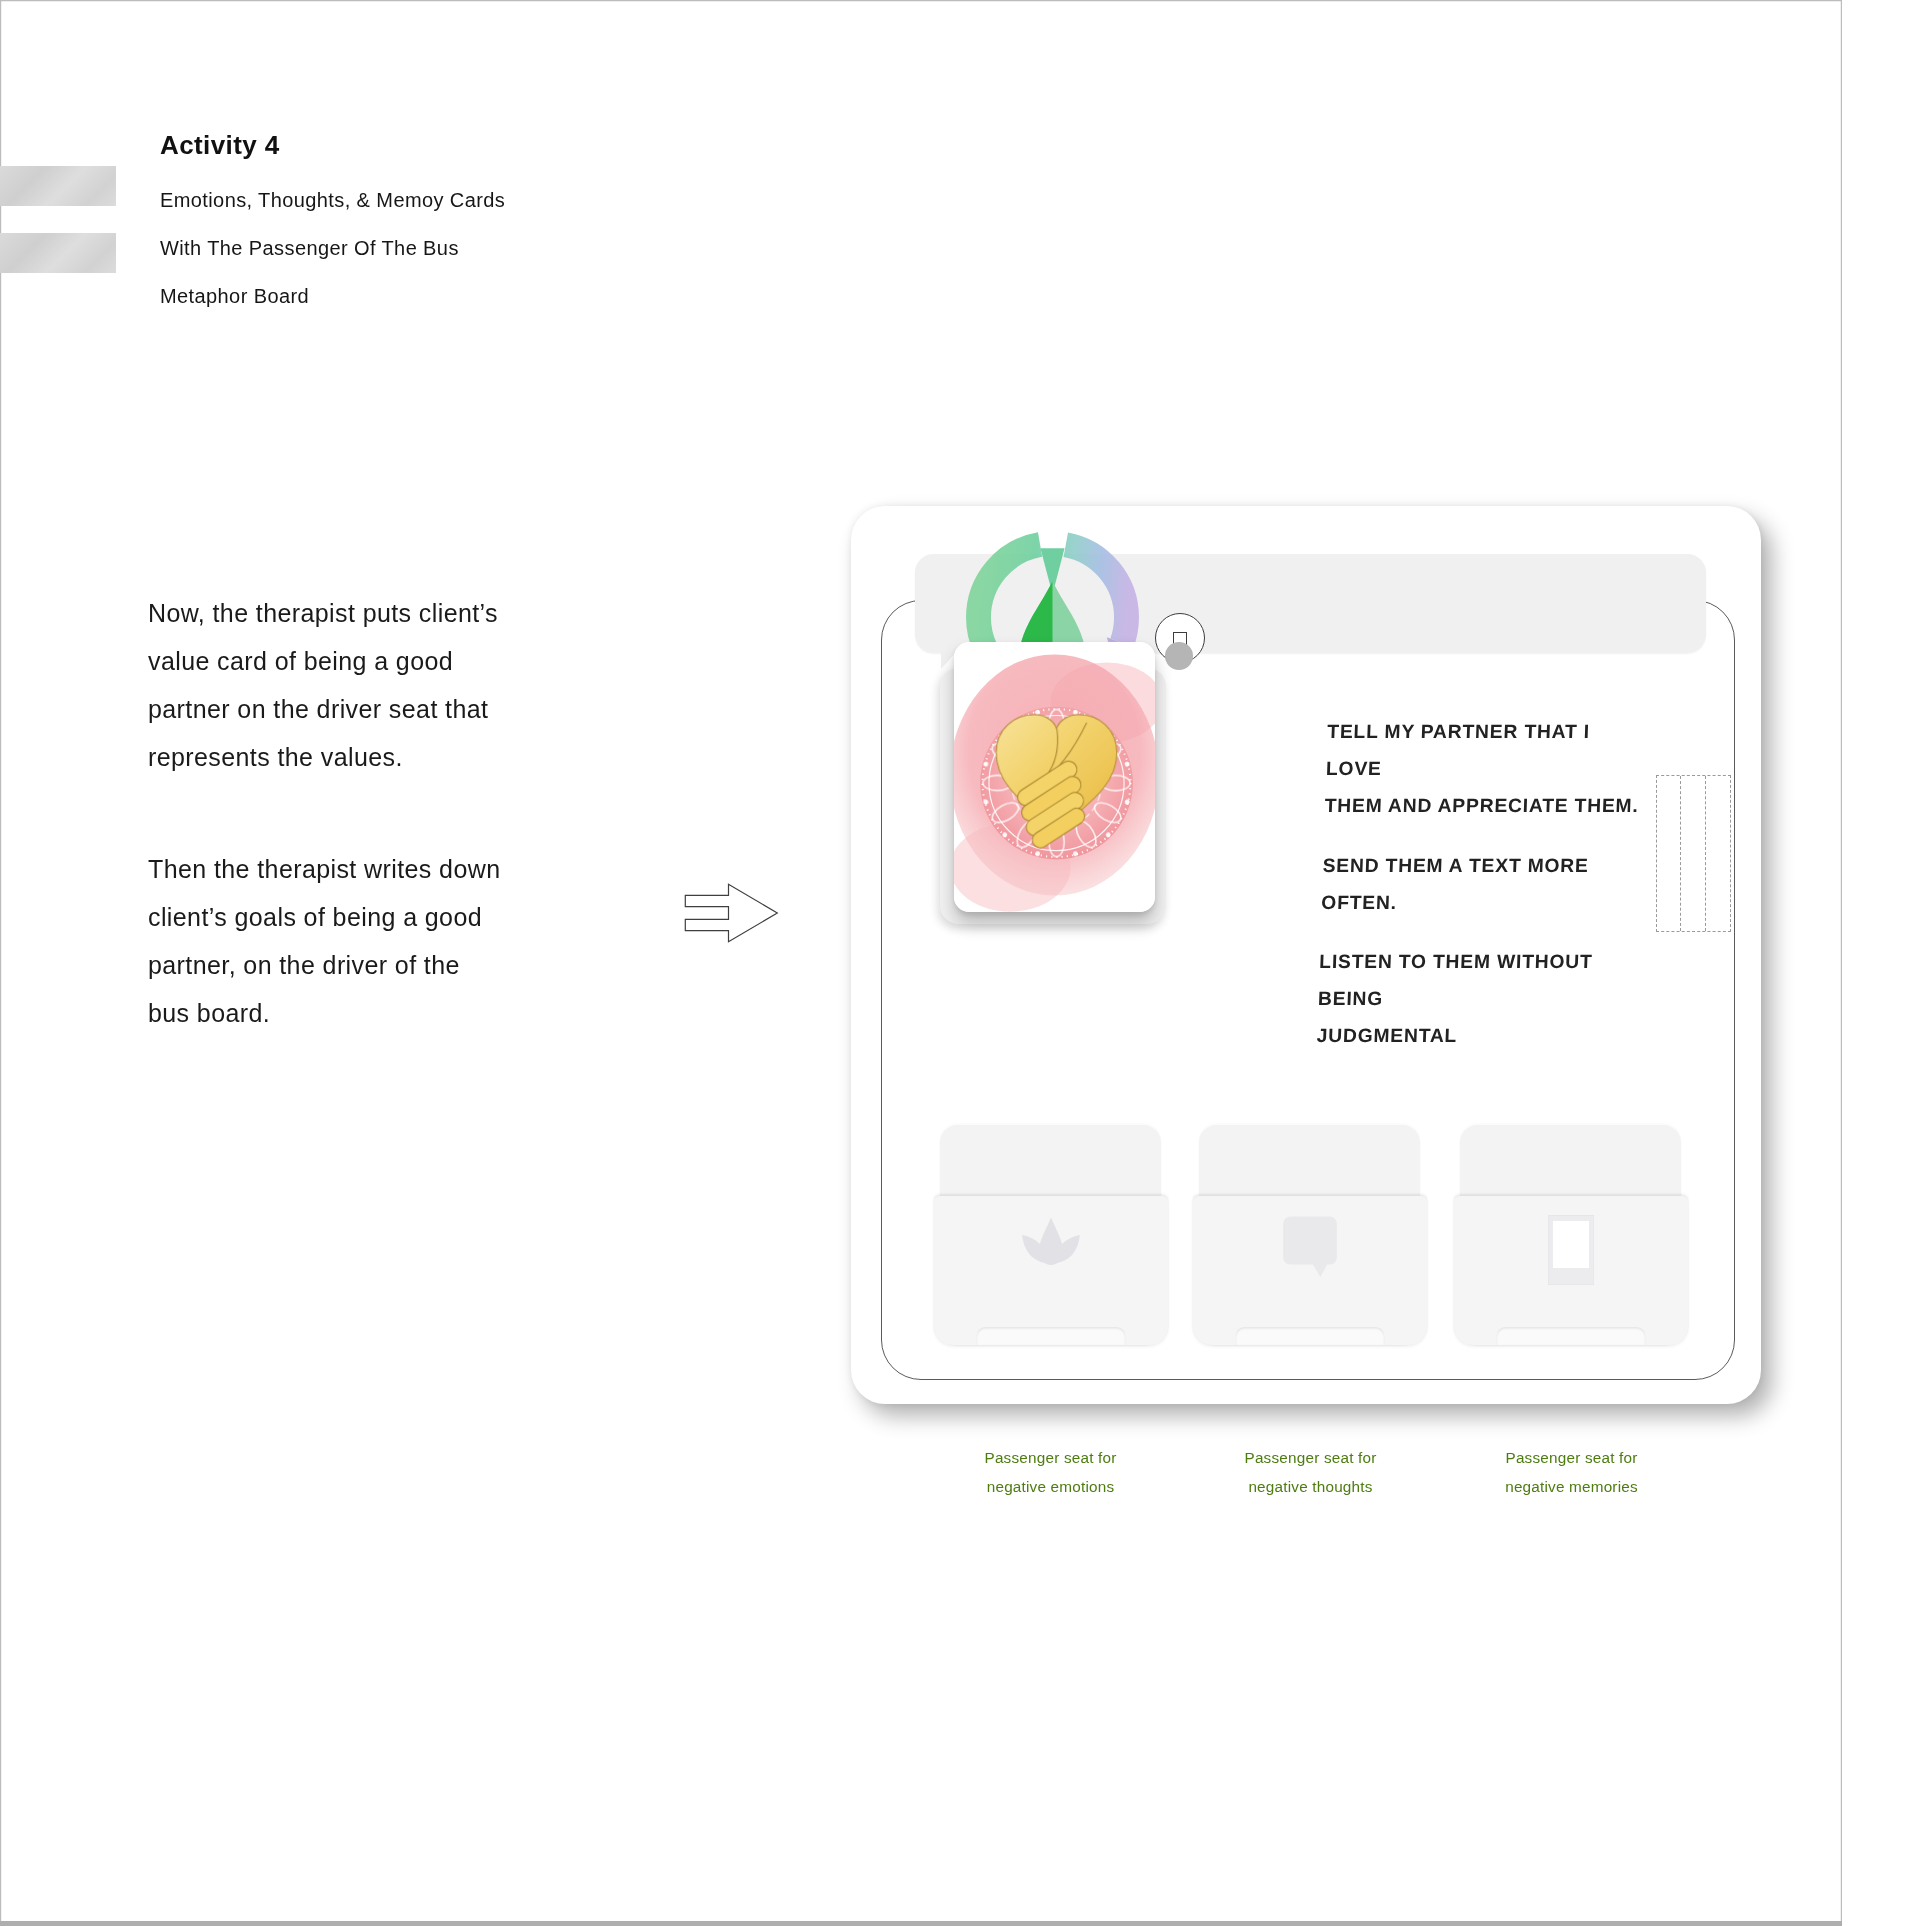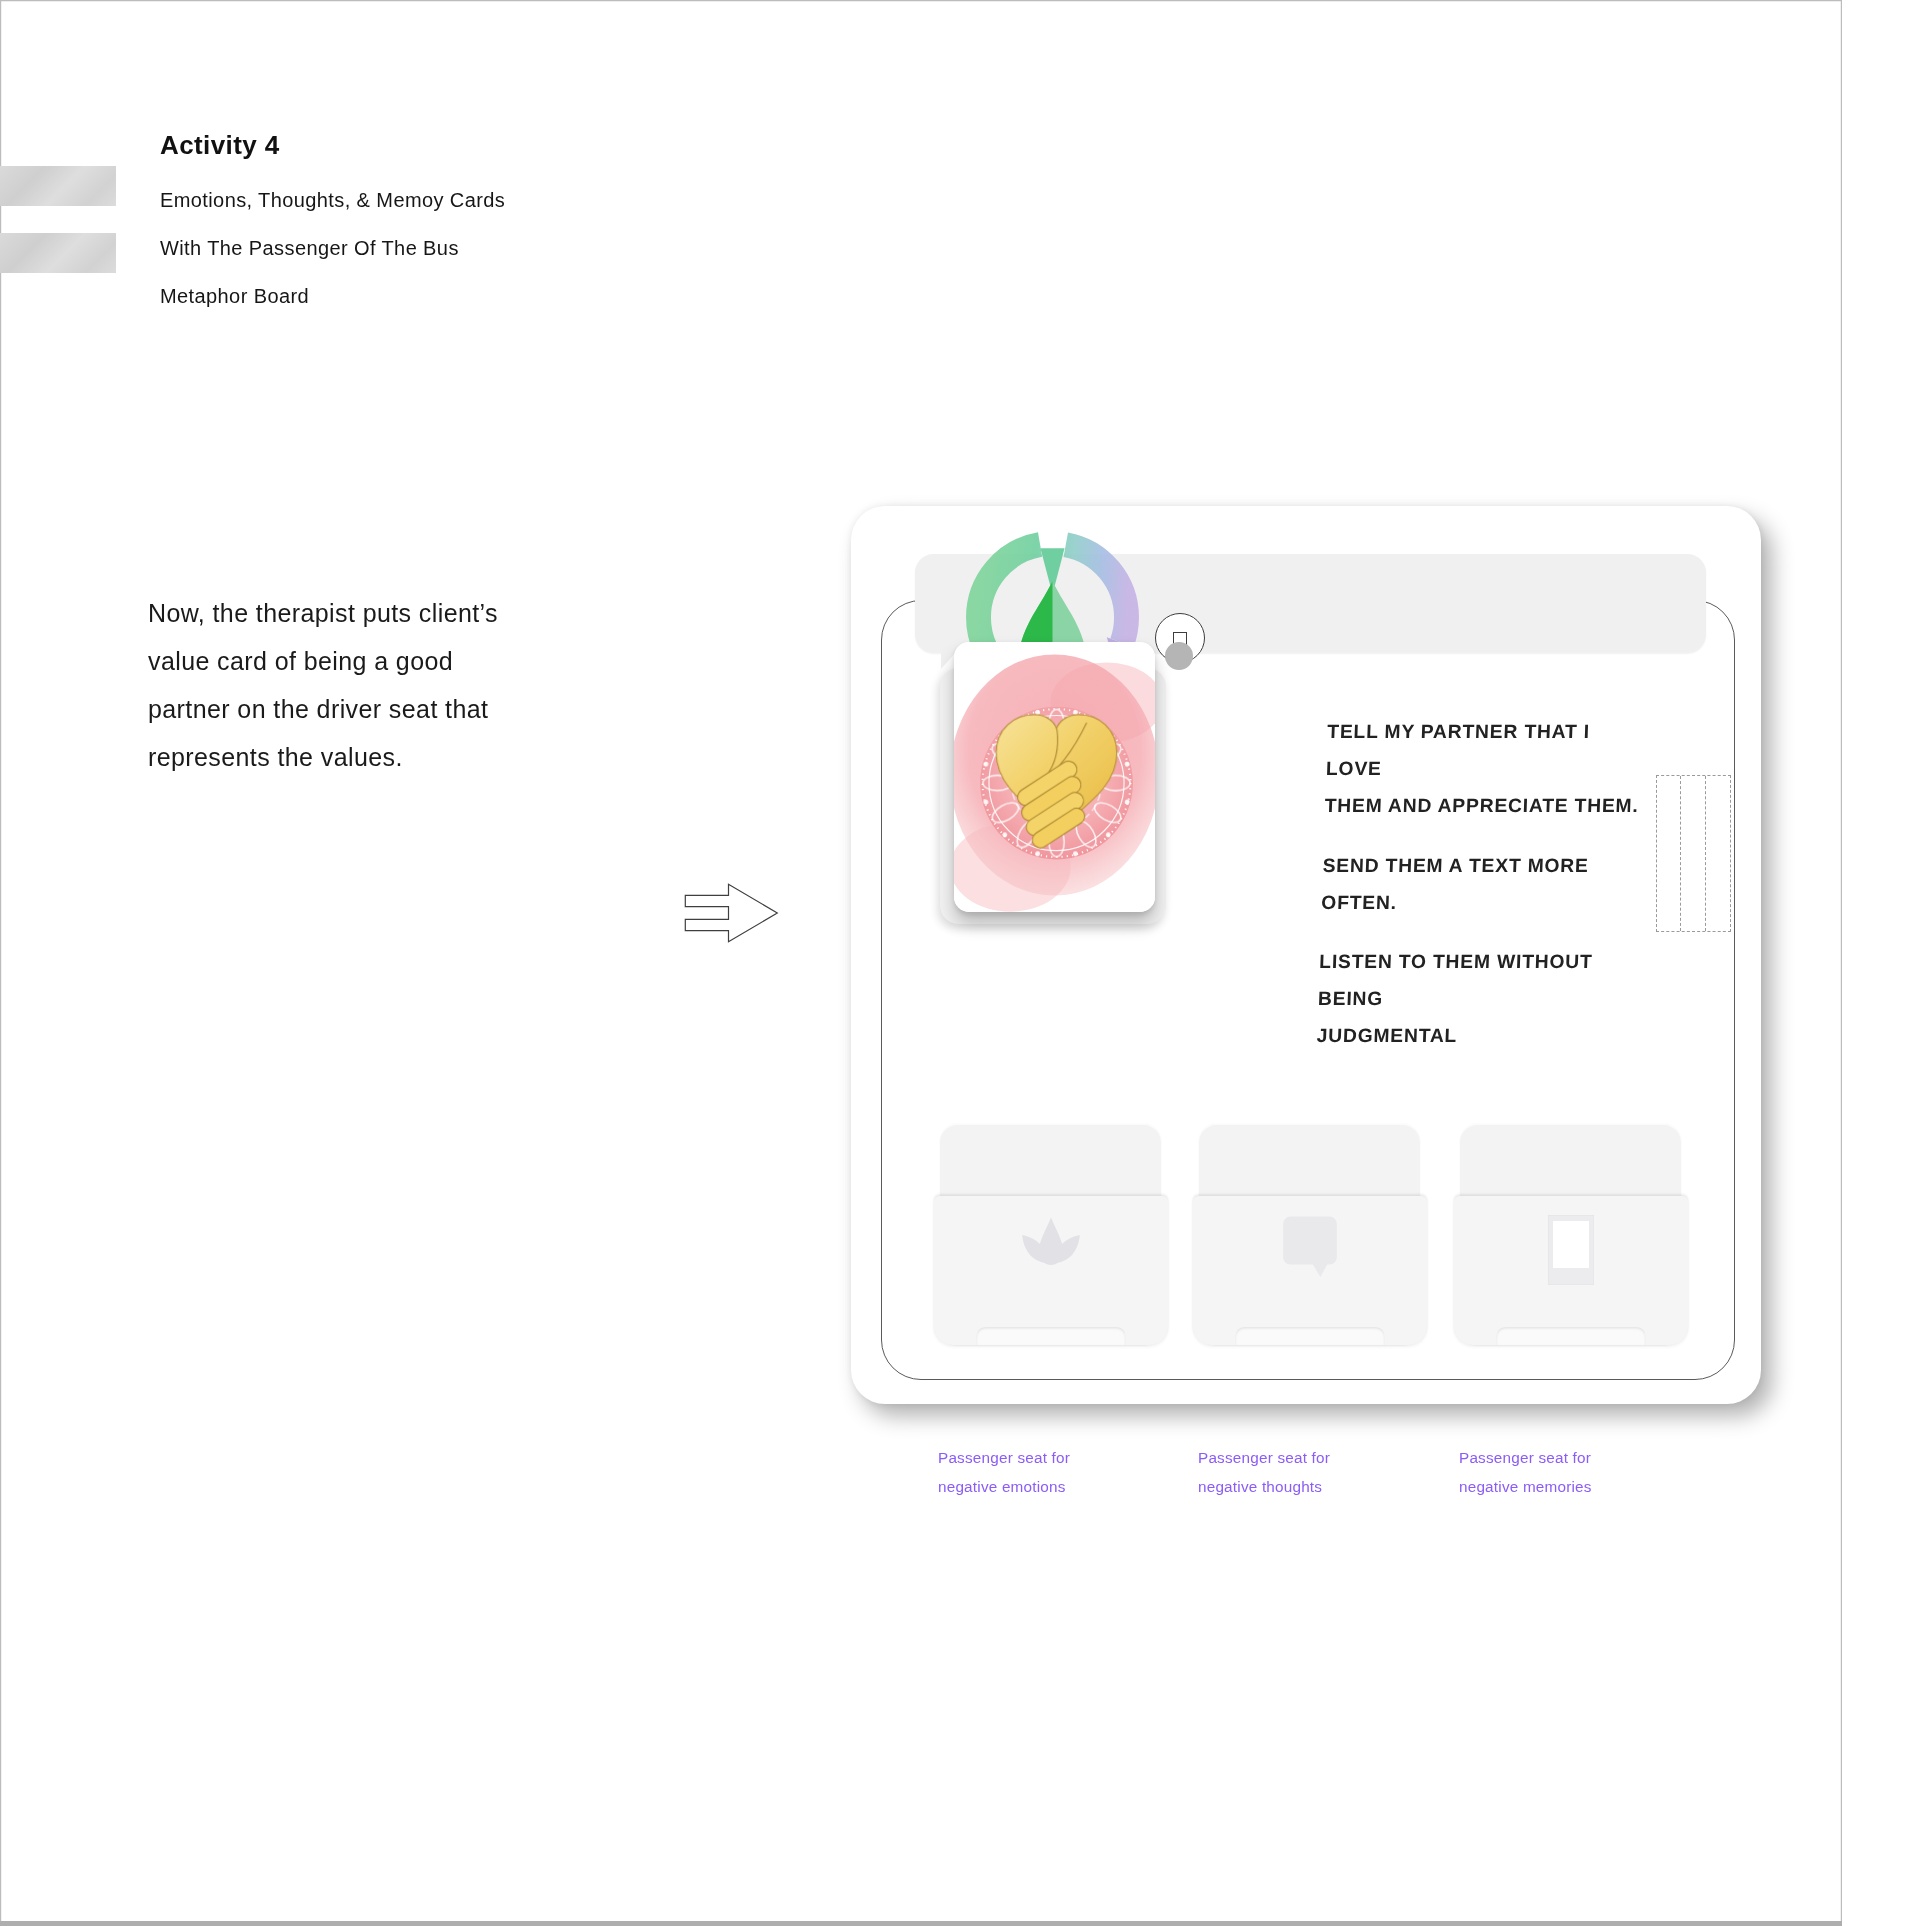--- a/index.html
+++ b/index.html
@@ -66,21 +66,21 @@
     border-radius:5.6px 5.6px 18.5px 18.5px;box-shadow:0 -1.2px 2.4px rgba(0,0,0,0.08),0 1.6px 3.2px rgba(0,0,0,0.05);}
   .seat-notch{position:absolute;left:50%;bottom:0;transform:translateX(-50%);width:149px;height:17.7px;background:#fafafb;
     border-radius:8.9px 8.9px 0 0;box-shadow:inset 0 1.6px 2.4px rgba(0,0,0,0.09);}
   .seat-icon{position:absolute;left:50%;top:91px;transform:translateX(-50%);}
   #seat-1{left:89px;} #seat-2{left:348px;} #seat-3{left:609px;}
 
   .polaroid{width:46px;height:70px;background:#ececef;box-shadow:inset 0 0 0 0.4px #e2e2e6;}
   .polaroid .photo{position:relative;top:5.6px;left:5.2px;width:36px;height:47px;background:#ffffff;}
 
   
-  .caption{position:absolute;top:1443px;width:225px;text-align:left;font-size:15.3px;line-height:29px;color:#8b5cf6;letter-spacing:0.2px;}
+  .caption{position:absolute;top:1443px;width:225px;text-align:center;font-size:15.3px;line-height:29px;color:#4d7c0f;letter-spacing:0.2px;}
   #caption-1{left:938px;} #caption-2{left:1198px;} #caption-3{left:1459px;}
 
   #page-bottom-edge{position:absolute;left:0;right:0;bottom:0;height:4.8px;background:#aeaeae;}
 </style>
 </head>
 <body>
 
 <div id="page">
 
   <div id="strip1" class="strip"></div>
@@ -89,20 +89,24 @@
   <div id="title-heading">Activity 4</div>
   <div id="title-sub" class="pre">Emotions, Thoughts, &amp; Memoy Cards
 With The Passenger Of The Bus
 Metaphor Board</div>
 
   <div id="body-copy">
     <p class="para pre">Now, the therapist puts client’s
 value card of being a good
 partner on the driver seat that
 represents the values.</p>
+    <p class="para pre">Then the therapist writes down
+client’s goals of being a good
+partner,  on the driver of the
+bus board.</p>
   </div>
 
   <svg id="arrow" width="97" height="64" viewBox="0 0 240 160">
     <path d="M2,36 H110 V8 L232,80 L110,152 V124 H2 V96 H110 V64 H2 Z" fill="#ffffff" stroke="#3f3f3f" stroke-width="3" stroke-linejoin="miter"></path>
   </svg>
 
   <div id="board">
 
     <div id="bus-outline"></div>
     <div id="top-bar"></div>

